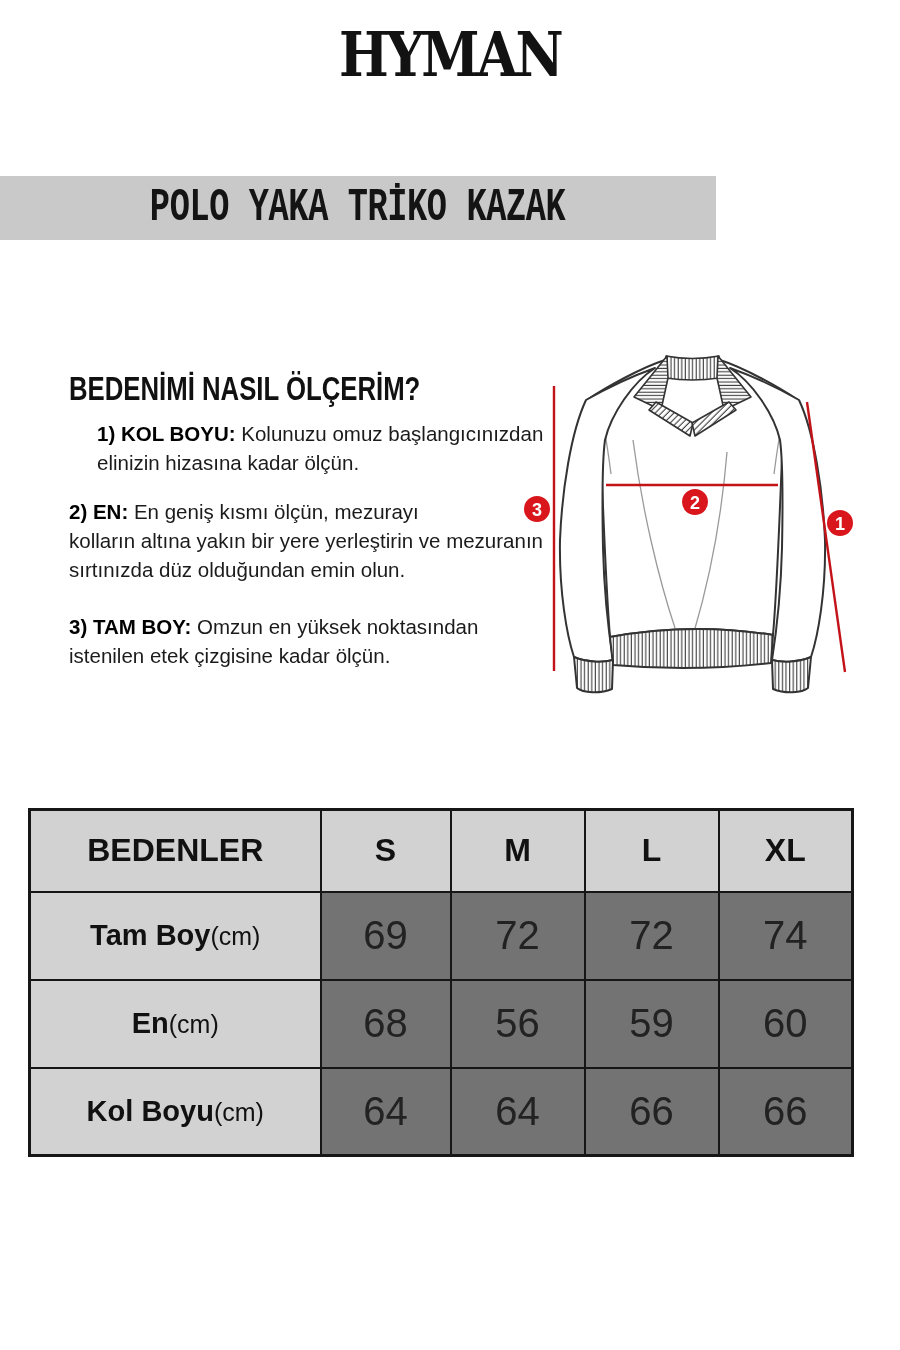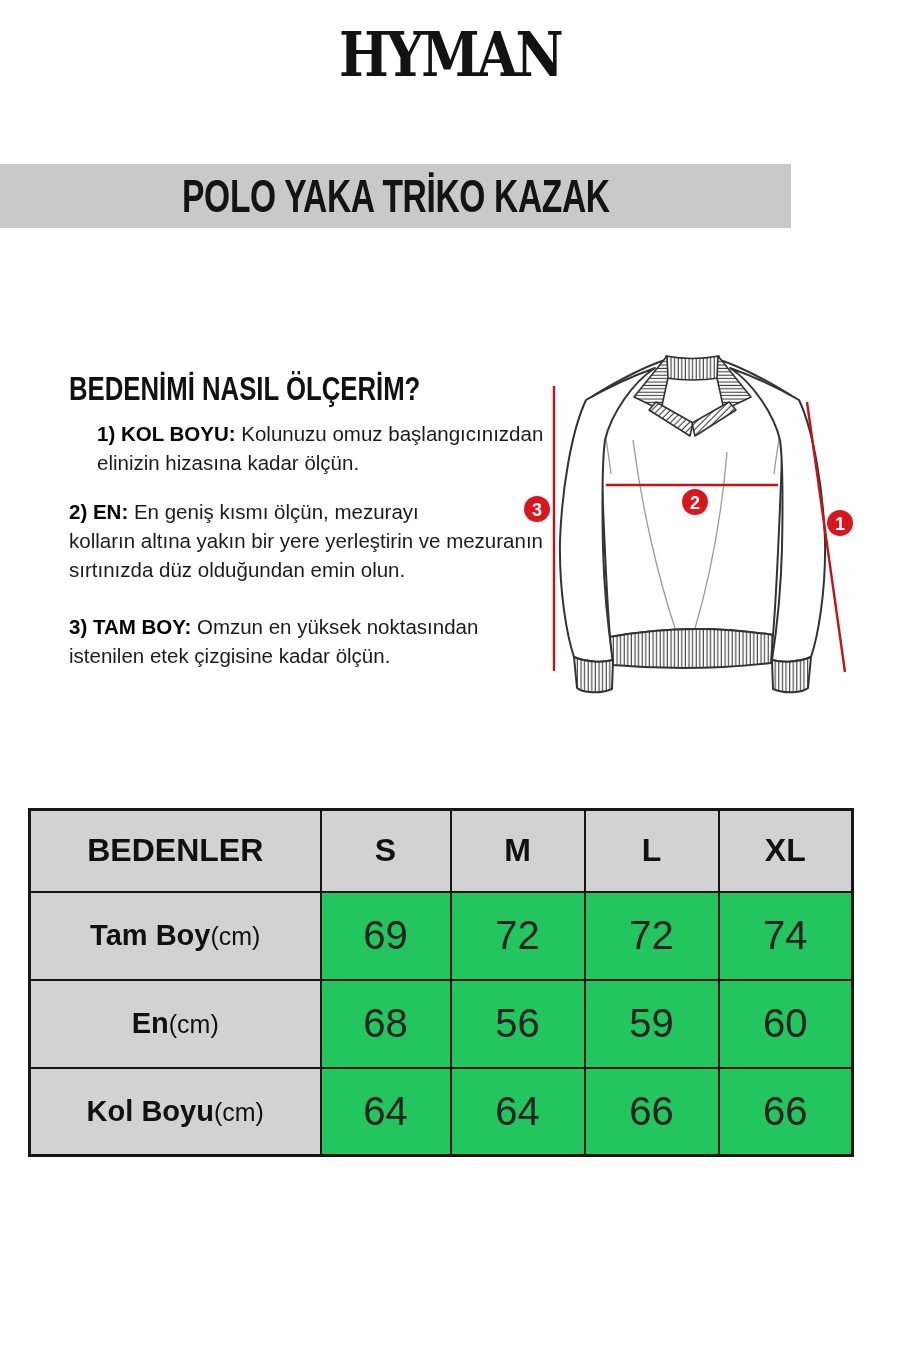--- a/index.html
+++ b/index.html
@@ -10,22 +10,22 @@
   
   .logo { position:absolute; top:18px; left:0; width:900px; text-align:center;
     font-family:"DejaVu Serif", serif; font-weight:700; font-size:62px; color:#121212;
     letter-spacing:-3px; transform:scaleX(0.85); transform-origin:center top; }
 
   
   .banner-black { position:absolute; top:98px; left:0; width:900px; height:60px;
     background:#0b0b0b; display:flex; align-items:center; justify-content:center; }
   .banner-black .txt { color:#f5f5f5; font-size:32px; font-weight:600;
     letter-spacing:0.34em; word-spacing:0.42em; padding-left:0.34em; }
-  .banner-gray { position:absolute; top:164px; left:0; width:791px; height:64px;
-    background:#c9c9c9; display:flex; align-items:center; justify-content:center; }
+  .banner-gray { position:absolute; top:176px; left:0; width:716px; height:64px;
+    background:#c9c9c9; display:flex; align-items:center; justify-content:center;font-family:Liberation Mono, monospace; }
   .banner-gray .txt { color:#141414; font-size:46px; font-weight:800;
     letter-spacing:-0.5px; transform:scaleX(0.73); transform-origin:center; white-space:nowrap; }
 
   
   .inst-heading { position:absolute; left:69px; top:370px; font-size:33px; font-weight:700;
     color:#111; transform:scaleX(0.78); transform-origin:left center; white-space:nowrap; }
   .inst { position:absolute; left:69px; width:560px; font-size:20.5px; line-height:29px;
     color:#1b1b1b; }
   .inst b { color:#000; }
   .inst .txt { white-space:pre-line; }
@@ -35,21 +35,21 @@
   .diagram { position:absolute; left:515px; top:340px; width:360px; height:375px; }
 
   
   table.sizes { position:absolute; left:28px; top:808px; width:823px;
     border-collapse:collapse; table-layout:fixed; }
   table.sizes th, table.sizes td { border:2px solid #161616; text-align:center;
     vertical-align:middle; padding:0; }
   table.sizes { border:3px solid #161616; }
   tr.hdr { height:82px; } tr.datarow { height:88px; }
   .gray { background:#d2d2d2; }
-  .white { background:#22c55e; }
+  .white { background:#737373; }
   th.sizehead { font-size:32px; font-weight:700; color:#111; }
   td.rowlabel { font-size:29px; font-weight:700; color:#111; }
   td.rowlabel .unit { font-size:25px; font-weight:400; }
   td.val { font-size:40px; font-weight:400; color:#222; }
 </style>
 </head>
 <body>
 
 <div class="stage">
 

